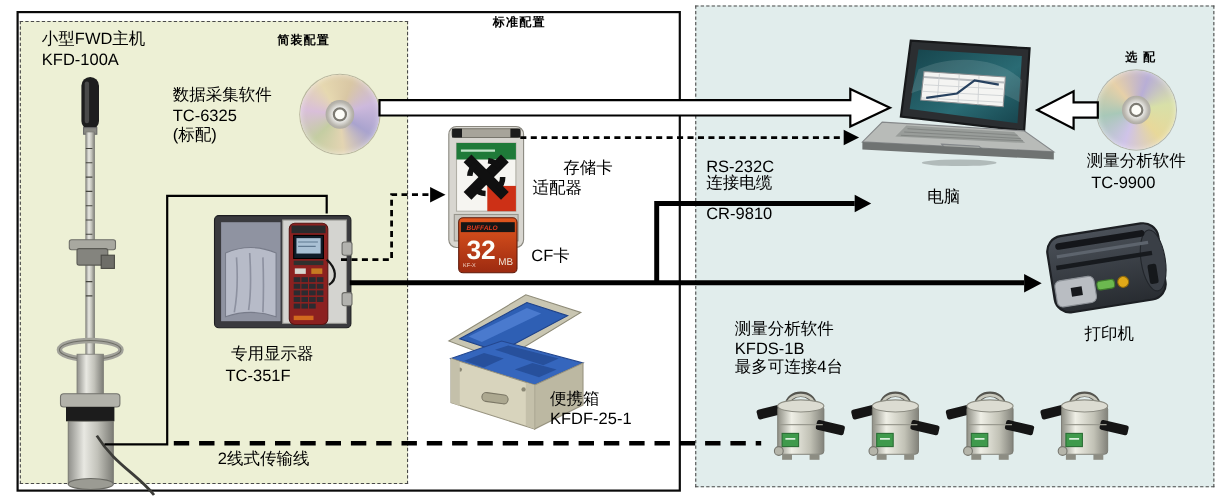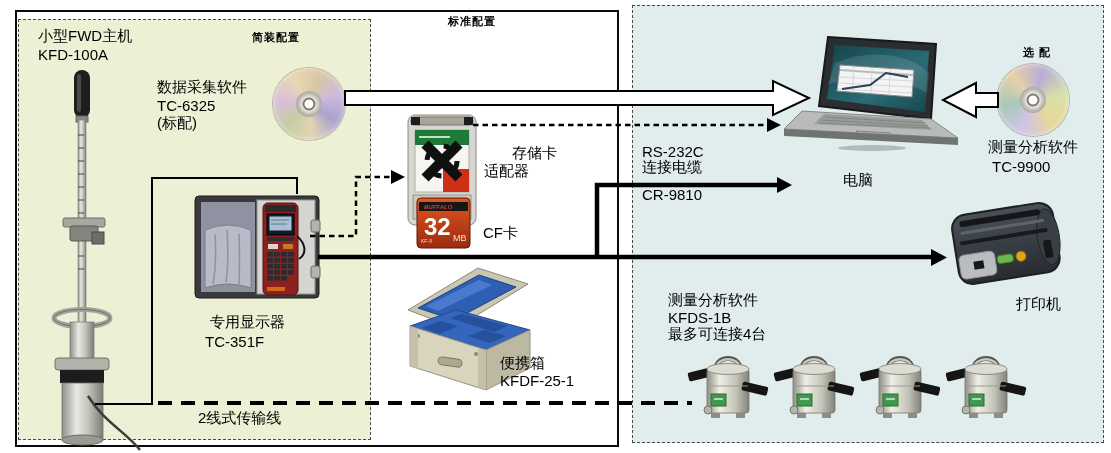--- a/index.html
+++ b/index.html
@@ -373,19 +373,19 @@
 
   <div class="lbl" style="left:642px;top:143px">RS-232C</div>
   <div class="lbl" style="left:642px;top:158px">连接电缆</div>
   <div class="lbl" style="left:642px;top:186px">CR-9810</div>
 
   <div class="lbl" style="left:843px;top:171px">电脑</div>
 
   <div class="lbl" style="left:988px;top:138px">测量分析软件</div>
   <div class="lbl" style="left:992px;top:158px">TC-9900</div>
 
-  <div class="lbl" style="left:1016px;top:295px">打印机</div>
+  <div class="lbl" style="left:986px;top:295px">打印机</div>
 
   <div class="lbl" style="left:668px;top:291px">测量分析软件</div>
   <div class="lbl" style="left:668px;top:309px">KFDS-1B</div>
   <div class="lbl" style="left:668px;top:325px">最多可连接4台</div>
 
 </div>
 
 </body></html>

